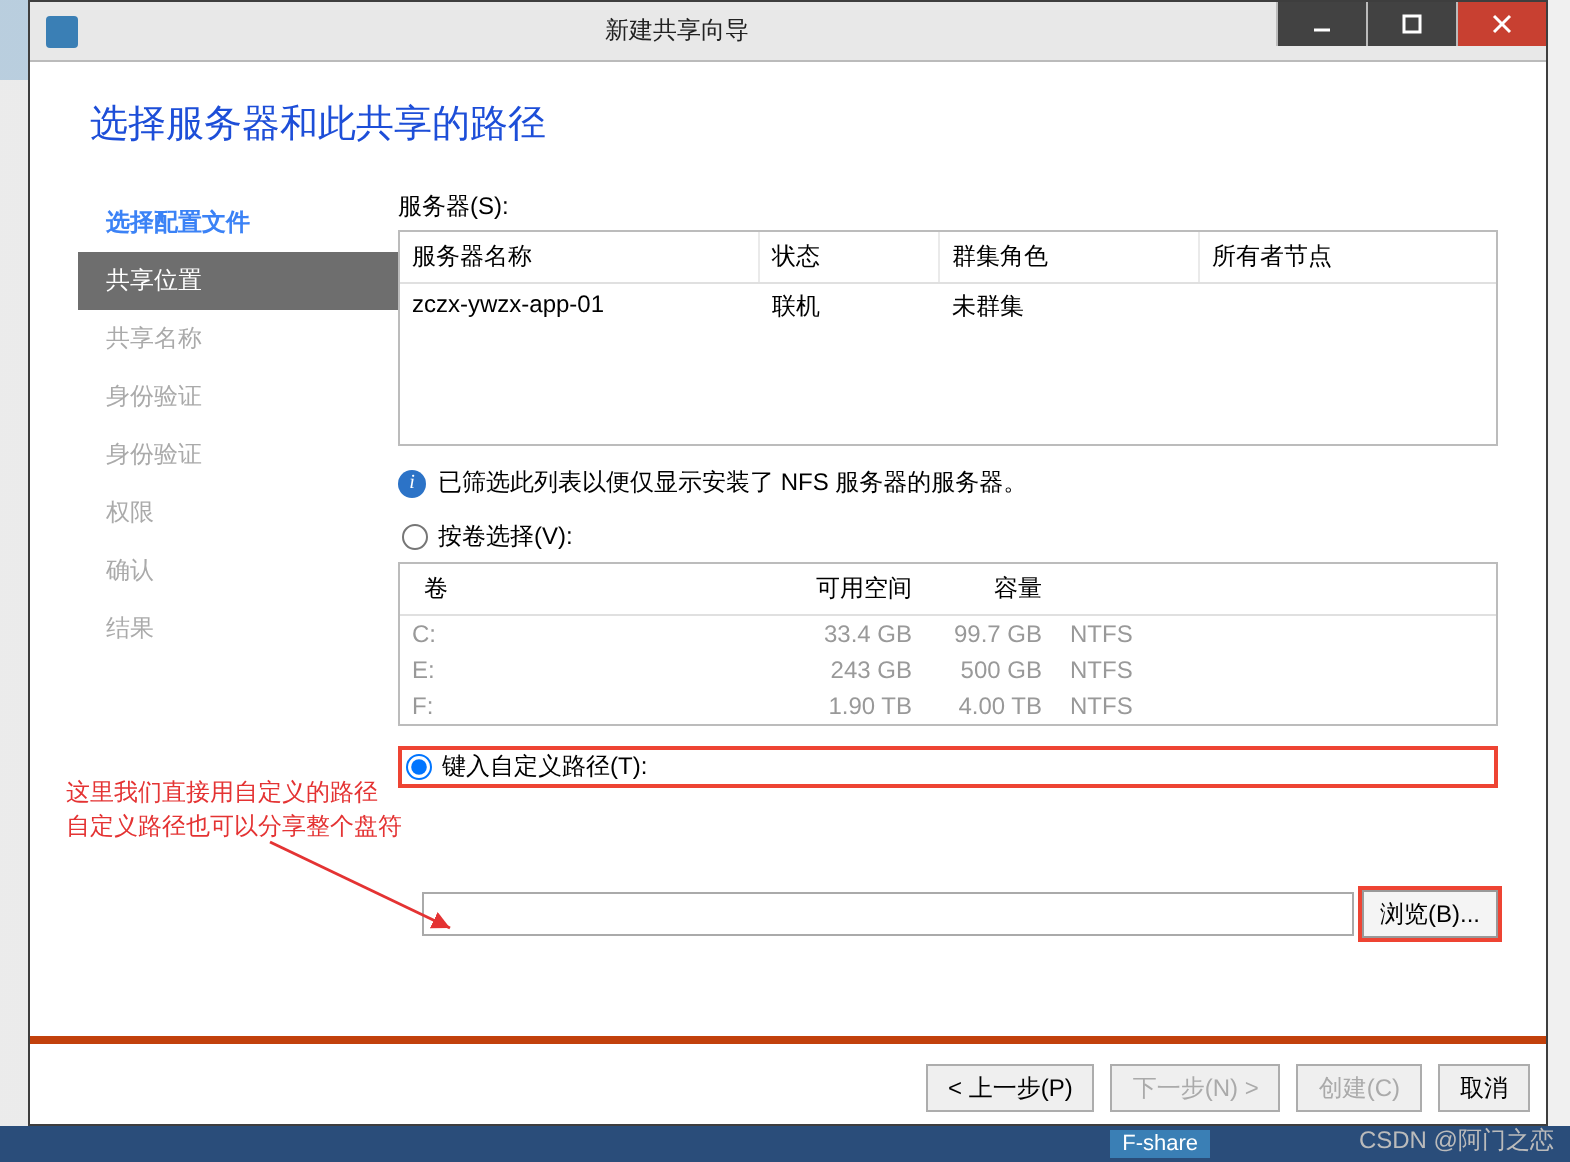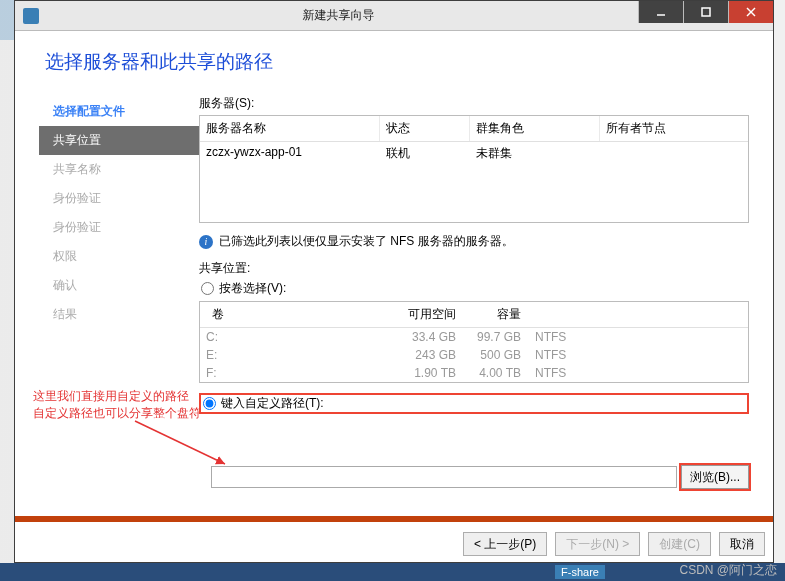--- a/index.html
+++ b/index.html
@@ -47,21 +47,21 @@
     .vol-row.disabled { color: #999; }
     .vr-cell { padding: 2px 6px; font-size: 12px; }
     
     .note { font-size: 12px; margin-bottom: 10px; padding-left: 12px; }
     
     .path-section { display: flex; align-items: center; gap: 5px; margin-bottom: 6px; padding-left: 2px; border: 2px solid #e43; }
     .path-row { display: flex; gap: 4px; align-items: center; padding-left: 12px; margin-top: 45px; }
     .path-input { flex: 1; height: 22px; border: 1px solid #aaa; padding: 2px 4px; font-size: 12px; }
     .browse-btn { height: 24px; padding: 0 8px; border: 1px solid #999; background: #f4f4f4; font-size: 12px; cursor: pointer; outline: 2px solid #e43; outline-offset: 0; }
     
-    .footer { border-top: 6px solid #c2410c; padding: 10px 8px 6px 8px; display: flex; justify-content: flex-end; gap: 8px; }
+    .footer { border-top: 4px solid #c2410c; padding: 10px 8px 6px 8px; display: flex; justify-content: flex-end; gap: 8px; }
     .nav-btn { height: 24px; padding: 0 10px; border: 1px solid #adadad; background: #efefef; font-size: 12px; cursor: pointer; }
     .nav-btn:disabled { color: #aaa; cursor: default; }
     
     .annotation { position: absolute; color: #e43333; font-size: 12px; line-height: 1.4; left: 33px; top: 388px; z-index: 10; }
     .arrow-svg { position: absolute; left: 130px; top: 416px; z-index: 10; }
     
     .watermark { position: absolute; right: 8px; bottom: 2px; font-size: 12px; color: #bbb; }
     
     .bg-strip { position: absolute; left: 0; top: 0; width: 14px; height: 100%; background: linear-gradient(#3a7fb5 0 40px, #e0e0e0 40px); opacity: 0.3; }
     .bottom-strip { position: absolute; left: 0; bottom: 0; right: 0; height: 18px; background: #2a4d7a; }
@@ -128,21 +128,20 @@
             <div class="sr-cell shc3">未群集</div>
             <div class="sr-cell shc4"></div>
           </div>
         </div>
 
         <div class="info-row">
           <div class="info-icon">i</div>
           <div>已筛选此列表以便仅显示安装了 NFS 服务器的服务器。</div>
         </div>
 
-        <div class="lbl">共享位置:</div>
 
         <label class="radio-row">
           <input type="radio" name="loc" style="">
           <span>按卷选择(V):</span>
         </label>
 
         <div class="vol-table">
           <div class="vol-header">
             <div class="vh-cell vhc1">卷</div>
             <div class="vh-cell vhc2">可用空间</div>

